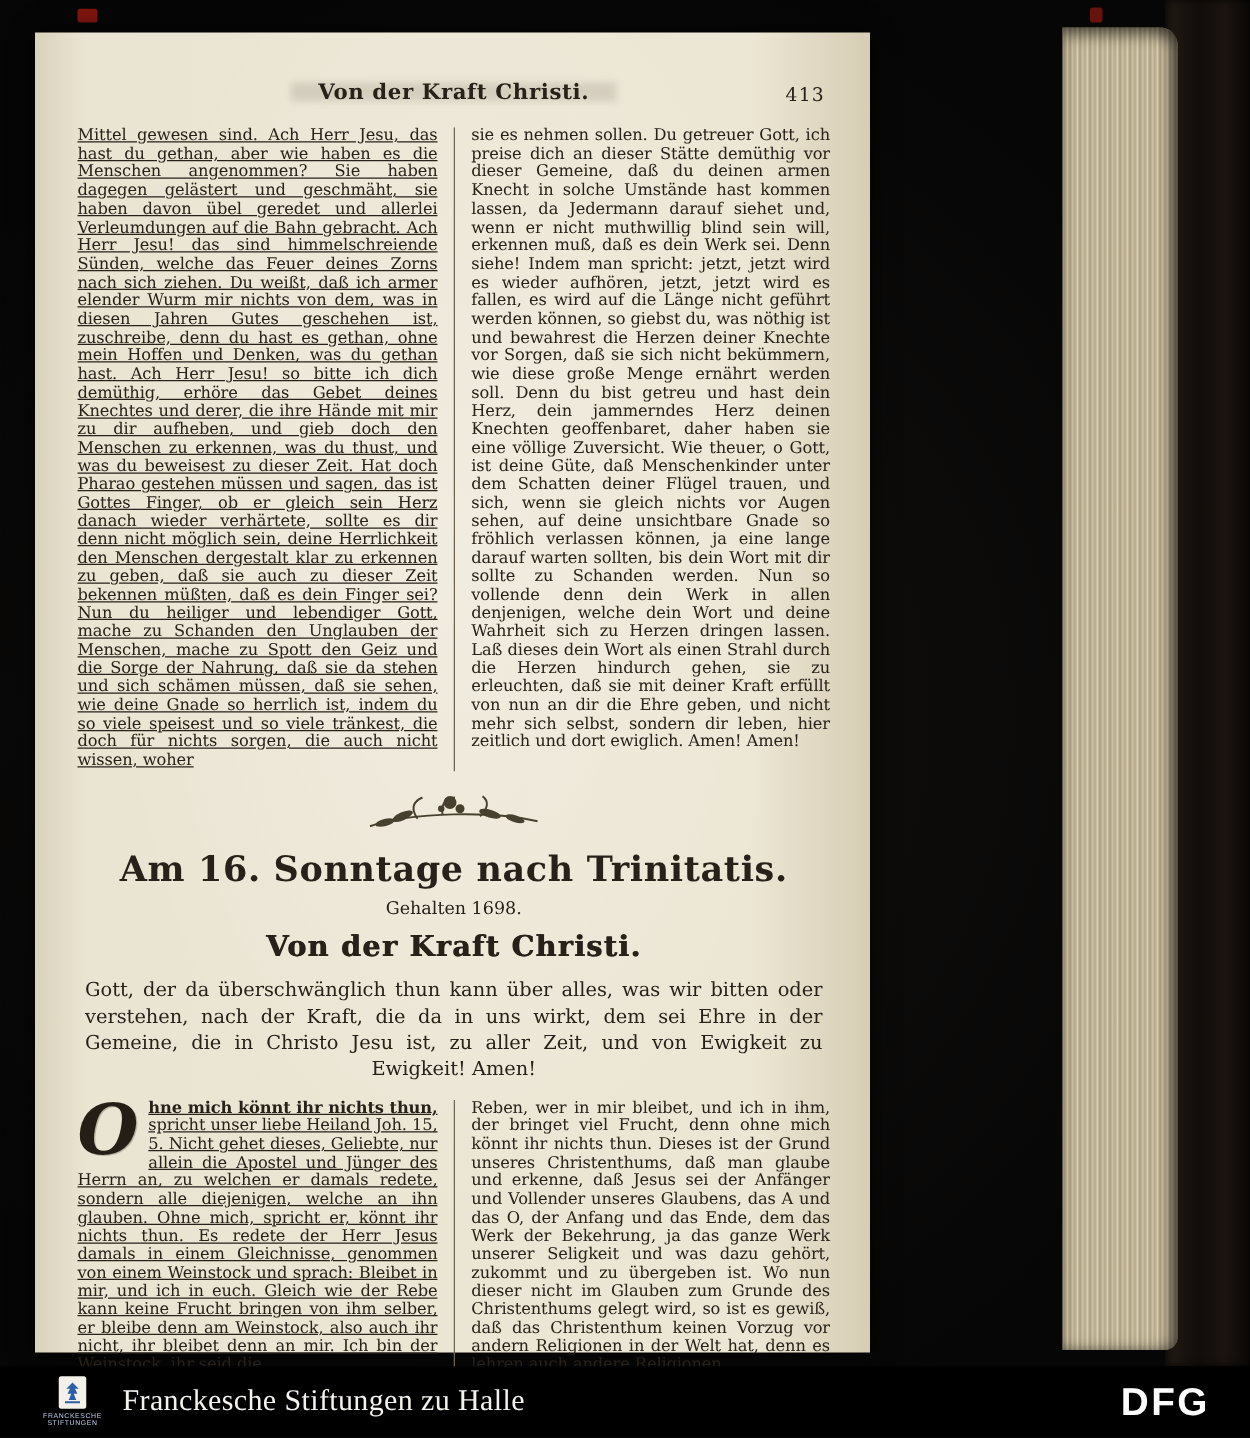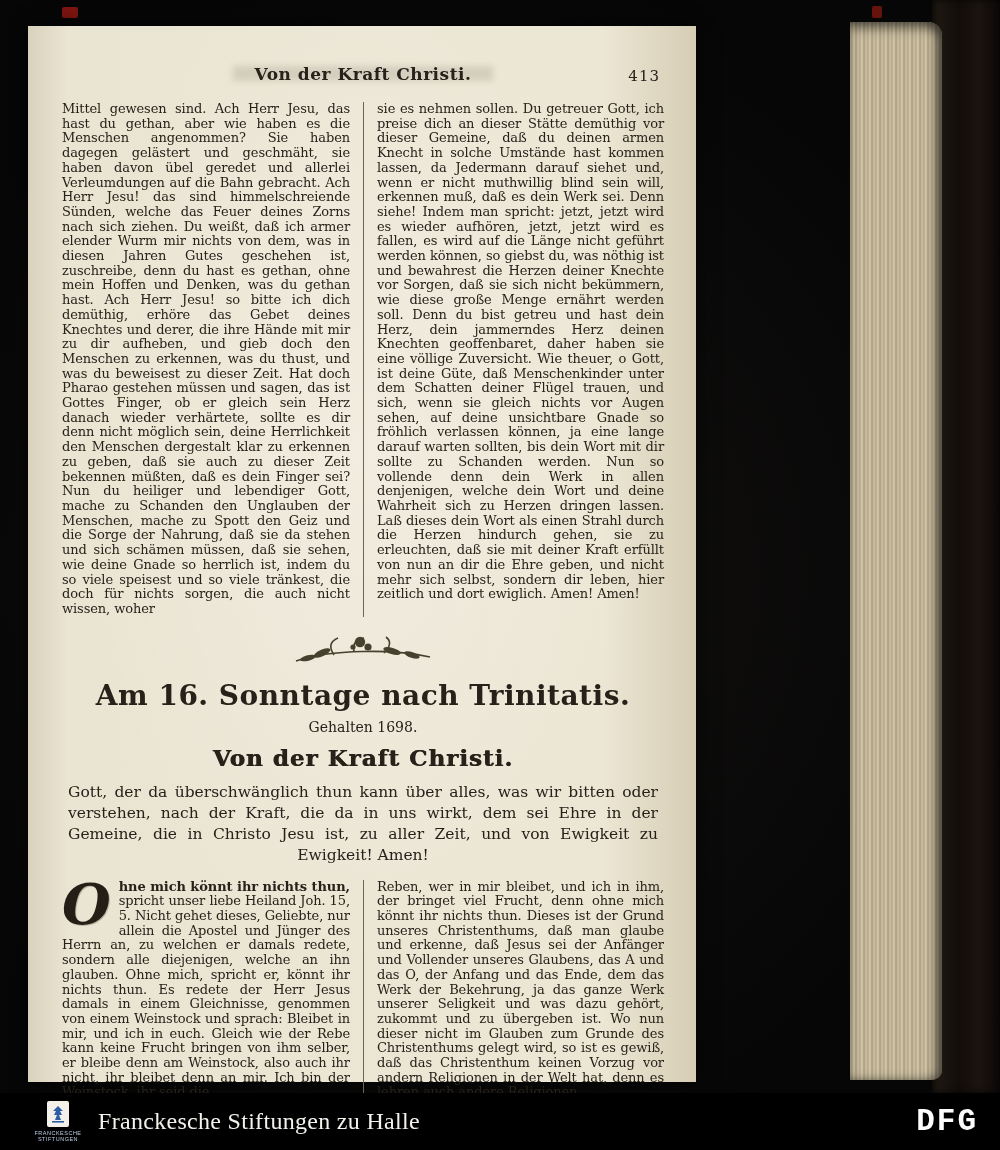--- a/index.html
+++ b/index.html
@@ -42,21 +42,21 @@
     transform:translateX(-50%);background:rgba(70,58,44,.14);filter:blur(3px);}
   .running-title{
     position:relative;font-size:17px;font-weight:bold;letter-spacing:.5px;
     border-bottom:1px solid rgba(60,50,40,.0);
   }
   .folio{position:absolute;right:4px;top:3px;font-size:15px;letter-spacing:1px;}
 
   .col-wrap{display:flex;margin-top:12px;}
   .col{width:50%;box-sizing:border-box;text-align:justify;
     font-size:13px;line-height:14.7px;letter-spacing:-.1px;}
-  .col.left{padding-right:13px;}
+  .col.left{padding-right:13px;text-decoration:underline;}
   .col.right{padding-left:13px;border-left:1px solid #6f6555;}
 
   .ornament-row{text-align:center;margin:14px 0 4px 0;}
 
   .sermon-heading{
     text-align:center;font-size:28px;font-weight:bold;letter-spacing:.5px;
     margin-top:2px;
   }
   .gehalten{text-align:center;font-size:14px;margin-top:7px;}
   .sermon-title{
@@ -84,22 +84,22 @@
   .fs-logo{margin-left:26px;display:flex;flex-direction:column;align-items:center;width:64px;}
   .fs-emblem{width:22px;height:26px;background:#f3f1ea;border-radius:2px;
     display:flex;align-items:center;justify-content:center;}
   .fs-caption{font-family:"Liberation Sans",sans-serif;font-size:5.5px;line-height:6.5px;
     color:#bcd0e8;text-align:center;letter-spacing:.5px;margin-top:3px;}
   .fs-name{
     font-family:"Liberation Serif",serif;color:#f4f2ec;font-size:24px;
     margin-left:8px;letter-spacing:.3px;
   }
   .dfg{
-    margin-left:auto;margin-right:22px;
-    font-family:Liberation Mono, monospace;font-weight:bold;font-size:31px;
+    margin-left:auto;margin-right:32px;
+    font-family:Liberation Sans, sans-serif;font-weight:bold;font-size:31px;
     color:#fdfdfd;letter-spacing:2px;
   }
 </style>
 </head>
 <body>
 
 <div class="scan-bg"></div>
 <div class="book-cover"></div>
 <div class="page-edges"></div>
 <div class="red-mark a"></div>

